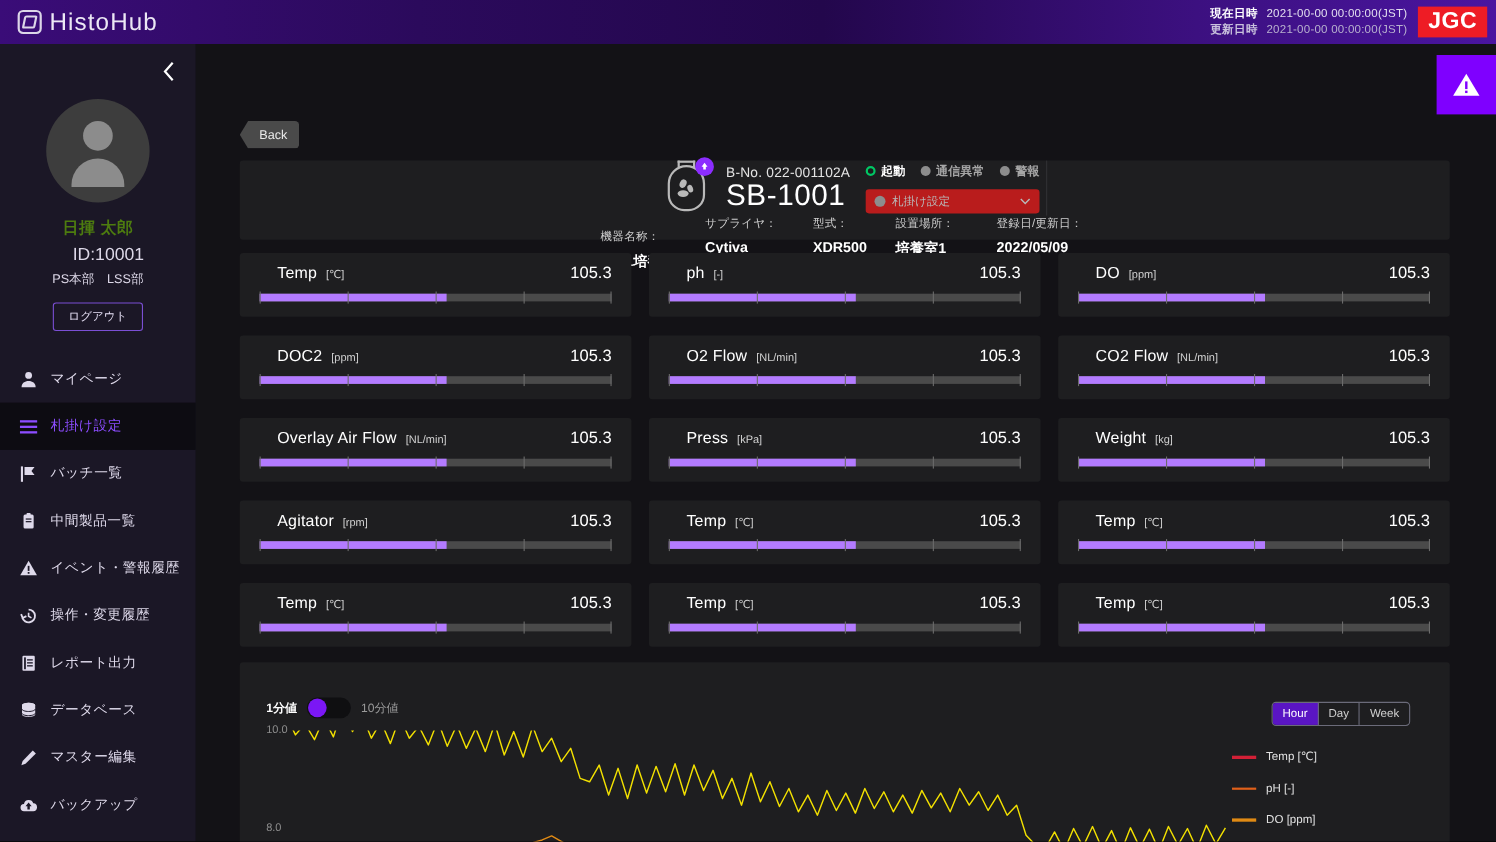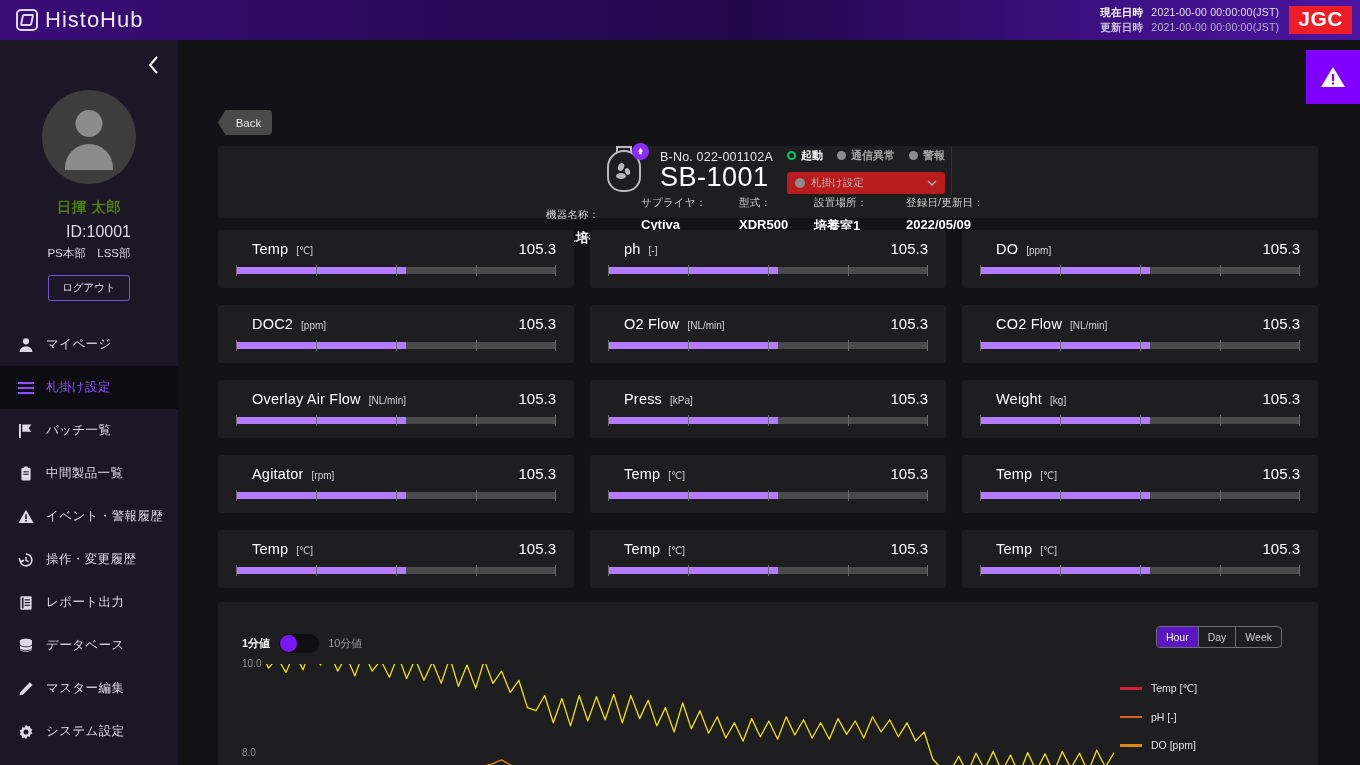--- a/index.html
+++ b/index.html
@@ -160,21 +160,21 @@
     background:#1e1e20; border-radius:3px 3px 0 0;
   }
   .toggle-row { position:absolute; left:24px; top:32px; display:flex; align-items:center; gap:9px; }
   .toggle-lbl-left { font-size:11px; color:#ffffff; font-weight:bold; }
   .toggle-lbl-right { font-size:11px; color:#9a9a9a; }
   .toggle {
     width:40px; height:19px; background:#0f0f11; border-radius:10px; position:relative; cursor:pointer;
   }
   .toggle .knob { position:absolute; left:1px; top:1px; width:17px; height:17px; border-radius:50%; background:#7b17f5; }
   .range-group {
-    position:absolute; right:36px; top:24px; display:flex;
+    position:absolute; right:36px; top:36px; display:flex;
     border:1px solid #6b6b7a; border-radius:4px; overflow:hidden;
   }
   .range-btn {
     font-size:10.5px; padding:4px 9px; color:#cfcfcf; cursor:pointer;
     border-right:1px solid #6b6b7a; background:transparent;
     font-family:"Liberation Sans", sans-serif;
   }
   .range-btn:last-child { border-right:none; }
   .range-btn.active { background:#5a15c4; color:#fff; }
   .plot { position:absolute; left:24px; top:62px; width:880px; height:141px; }
@@ -312,29 +312,20 @@
         <div class="nav-item">
           <span class="ico">
             <svg width="16" height="16" viewBox="0 0 16 16">
               <path d="M11.8 1.2 L14.6 4 L5.2 13.4 L1.4 14.6 L2.6 10.8 Z" fill="#ded9ea"></path>
             </svg>
           </span>
           <span>マスター編集</span>
         </div>
         <div class="nav-item">
           <span class="ico">
-            <svg width="16" height="16" viewBox="0 0 16 16">
-              <path d="M8 0.8l1.5 1.8 2.3-.6.5 2.3 2.1 1.1-1.2 2 1.2 2-2.1 1.1-.5 2.3-2.3-.6L8 15.2l-1.5-1.8-2.3.6-.5-2.3L1.6 10.6l1.2-2-1.2-2 2.1-1.1.5-2.3 2.3.6Z" fill="#ded9ea"></path>
-              <circle cx="8" cy="8" r="2.5" fill="#1b1726"></circle>
-            </svg>
-          </span>
-          <span>システム設定</span>
-        </div>
-        <div class="nav-item">
-          <span class="ico">
             <svg width="16" height="14" viewBox="0 0 16 14">
               <path d="M4.1 12.4a3.3 3.3 0 0 1-.3-6.6 4.4 4.4 0 0 1 8.5-.5 3.1 3.1 0 0 1-.4 7.1z" fill="#ded9ea"></path>
               <path d="M8 4.6 L10.8 8 L9.1 8 L9.1 11 L6.9 11 L6.9 8 L5.2 8 Z" fill="#1b1726"></path>
             </svg>
           </span>
           <span>バックアップ</span>
         </div>
       </div>
   </div>
 

